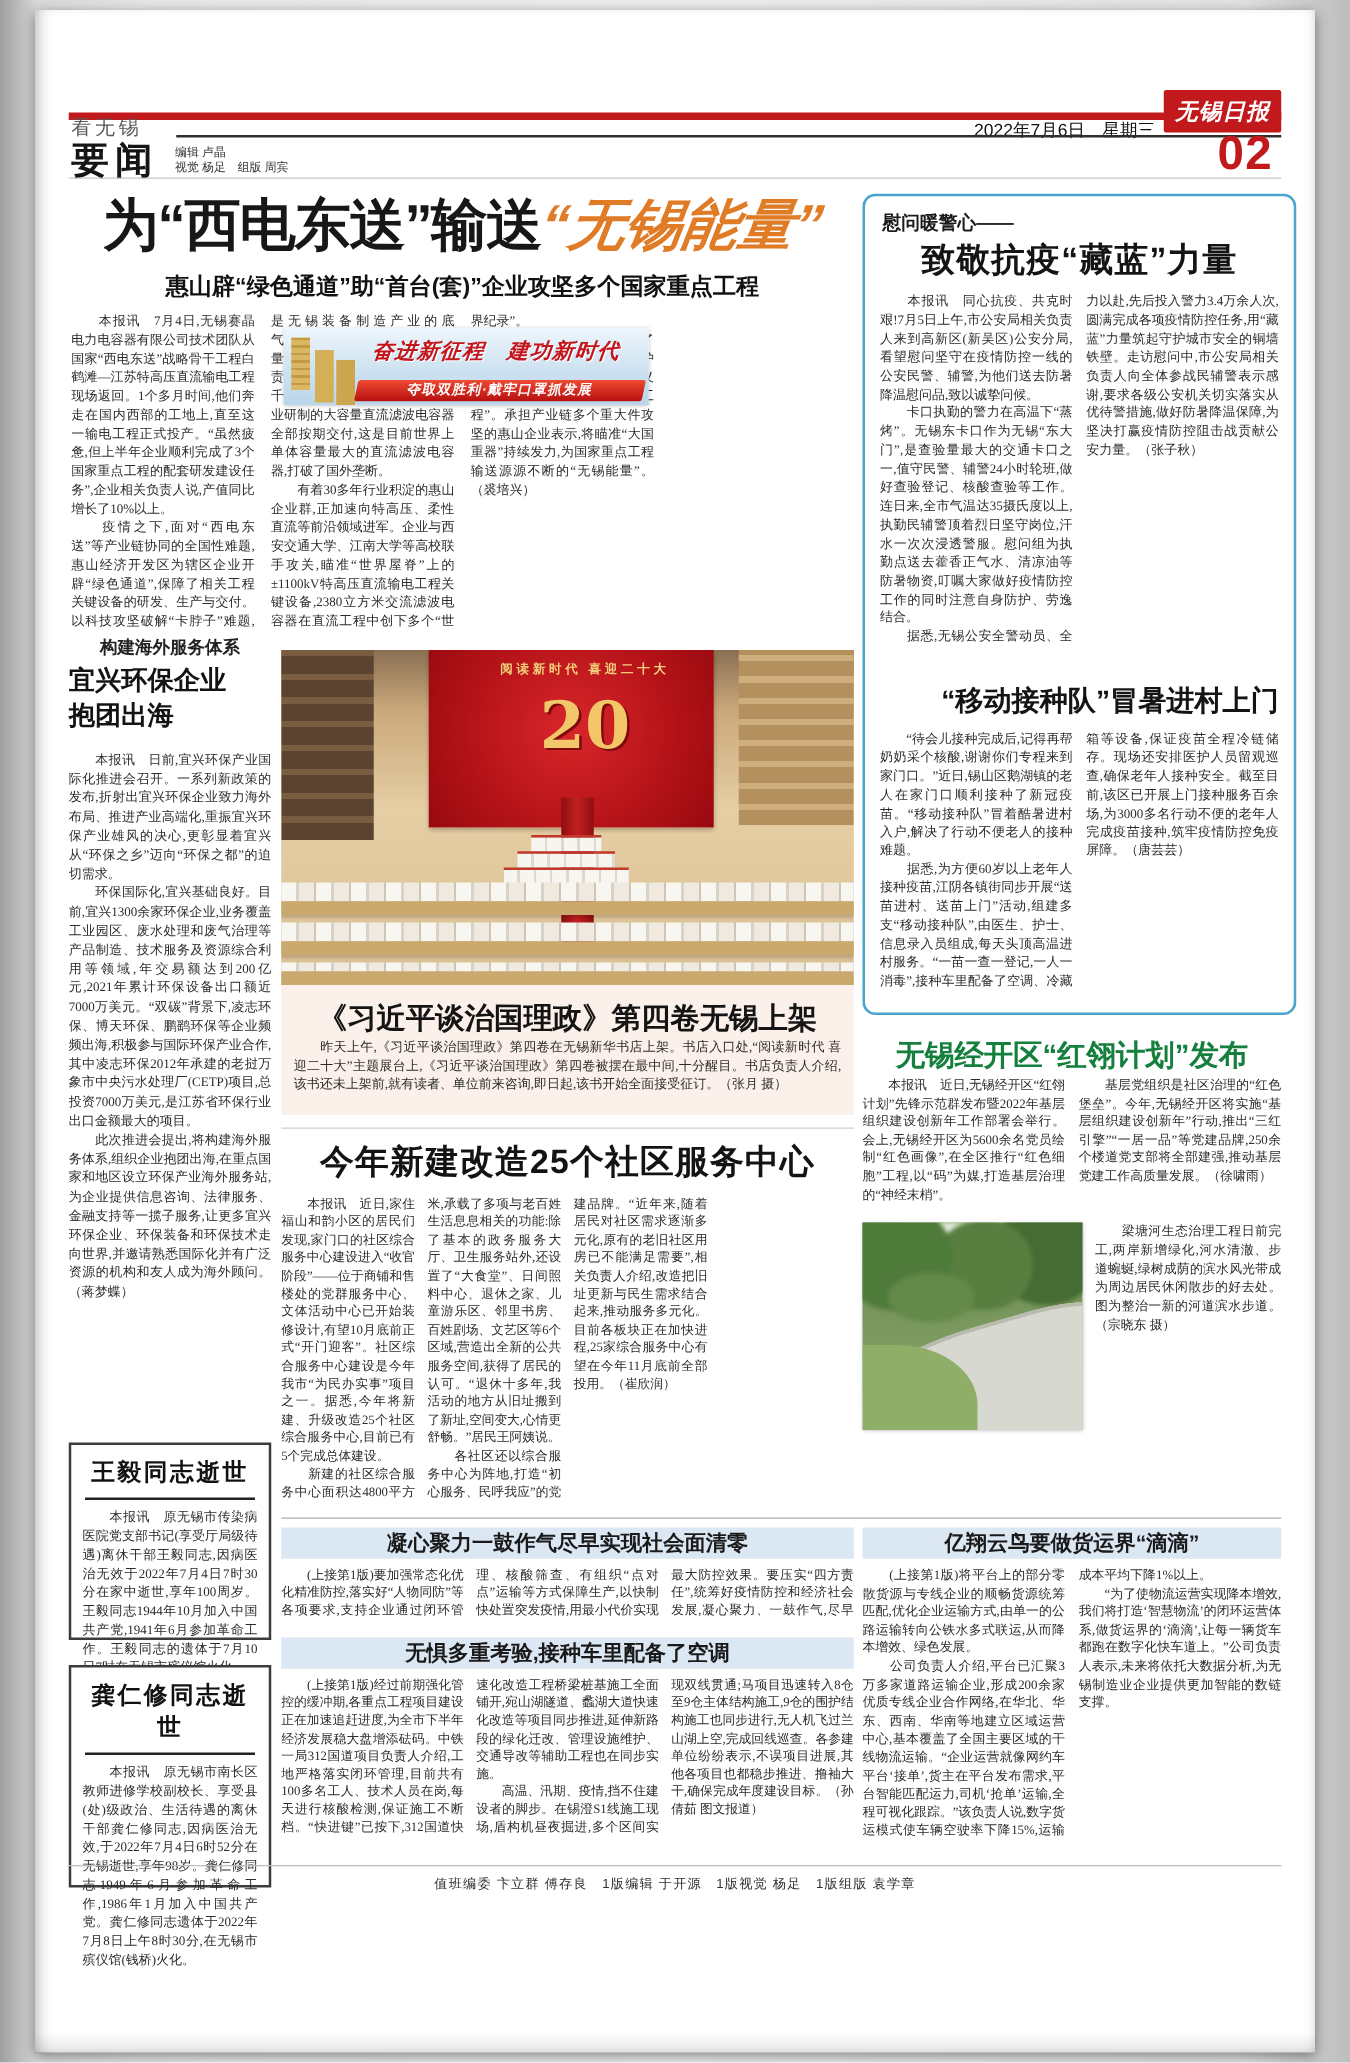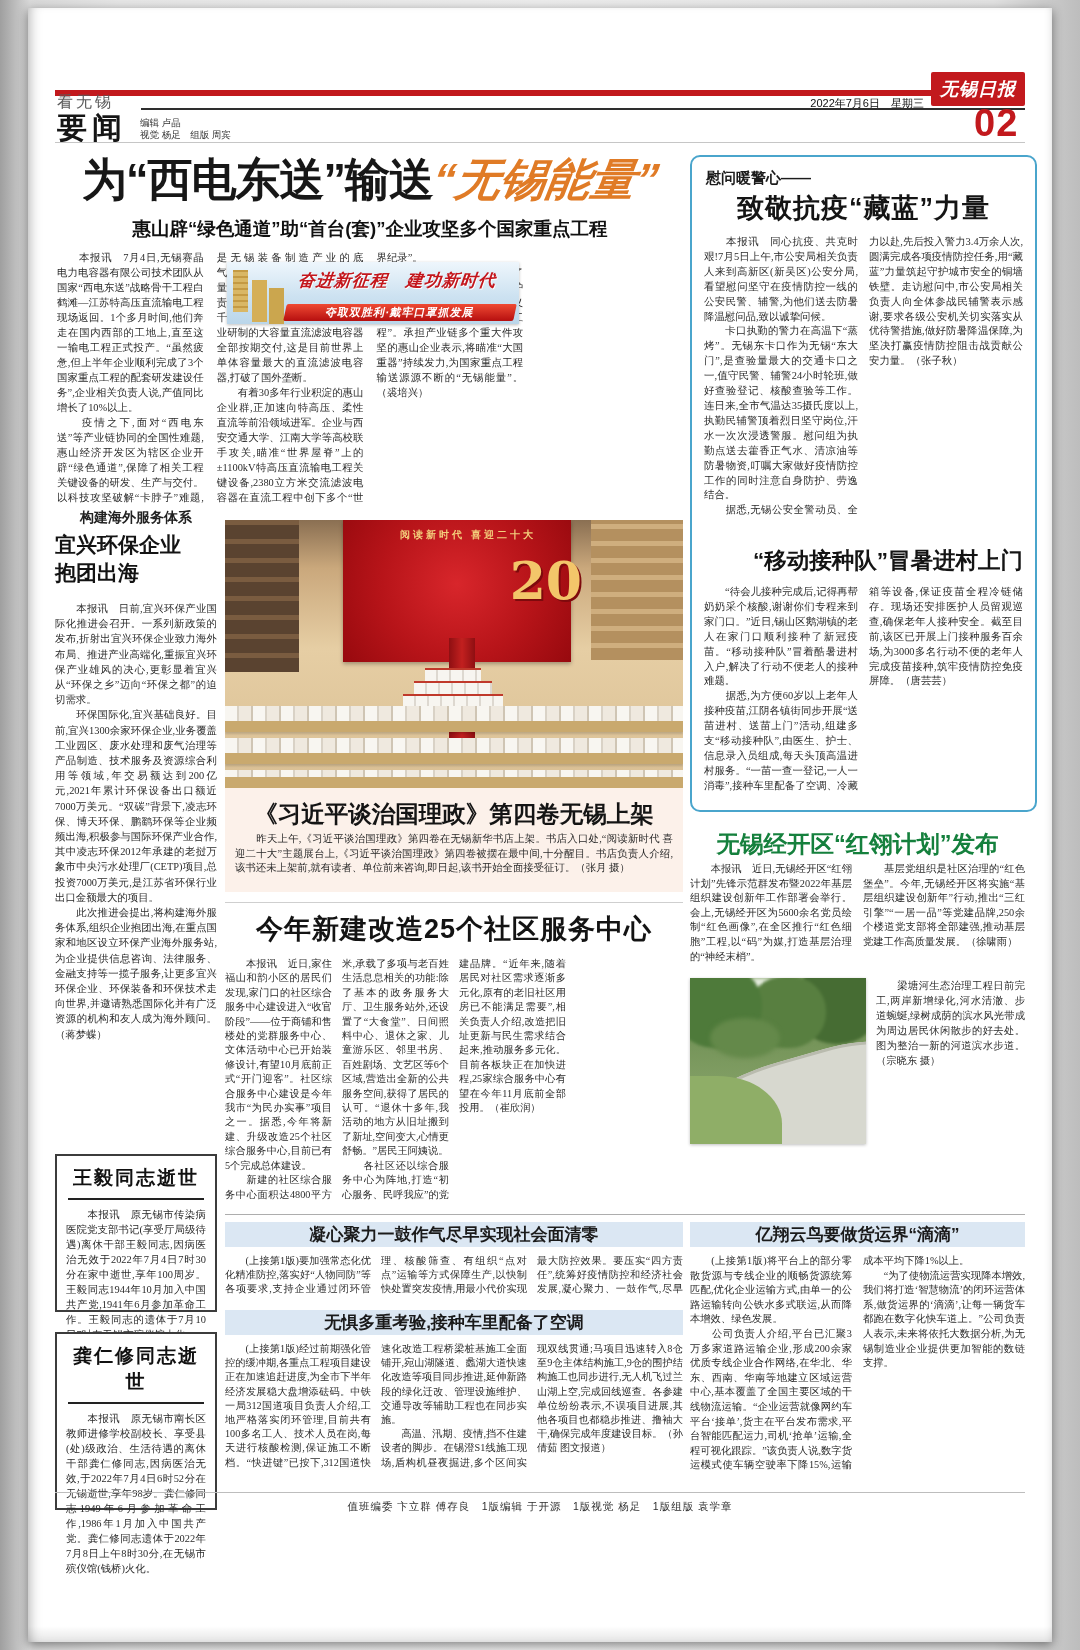--- a/index.html
+++ b/index.html
@@ -20,21 +20,21 @@
     background:linear-gradient(180deg,rgba(0,0,0,0),rgba(0,0,0,.10)); pointer-events:none;}
   .abs { position:absolute; }
   .jt { text-align:justify; text-justify:inter-ideograph; white-space:pre-line; color:#2b2b2b; }
   .cols { column-fill:auto; overflow:hidden; }
 
   
   .red-bar { left:27px; top:82px; width:970px; height:6px; background:#c2191d; }
   .masthead { left:903px; top:64px; width:94px; height:34px; background:#c2191d; color:#fff;
     font-family:"DejaVu Serif", serif; font-style:italic; font-weight:bold; font-size:18px;
     display:flex; align-items:center; justify-content:center; letter-spacing:1px; border-radius:2px;}
-  .date-line { left:700px; top:88px; width:196px; font-size:11px; color:#111; text-align:right; }
+  .date-line { left:700px; top:88px; width:196px; font-size:14px; color:#111; text-align:right; }
   .thin-line { left:113px; top:100px; width:884px; height:2px; background:#2e2e2e; }
   .sec-name { left:29px; top:84px; font-size:16px; color:#5a5a5a; letter-spacing:3px; }
   .page-label { left:29px; top:100px; font-size:30px; font-weight:bold; color:#151515; letter-spacing:5px; }
   .ed-credits { left:112px; top:109px; font-size:9.5px; line-height:12px; color:#333; }
   .page-num { left:946px; top:94px; font-size:38px; font-weight:bold; color:#c2191d; letter-spacing:1px;}
   .gray-rule { left:27px; top:134px; width:970px; height:1px; background:#c6c6c6; }
 
   
   .main-art { left:27px; top:140px; width:630px; height:368px; }
   .main-h { left:0; top:2px; width:100%; text-align:center; font-size:45px; font-weight:bold;
@@ -89,21 +89,21 @@
     background:linear-gradient(180deg,#8a6f52 0%,#caa87c 18%,#e6cea4 48%,#d9bf94 100%);}
   .p1-shelf-l { left:0; top:0; width:74px; height:152px;
     background:repeating-linear-gradient(0deg,#5a4330 0 14px,#7a5c40 14px 19px);}
   .p1-shelf-r { right:0; top:0; width:92px; height:140px;
     background:repeating-linear-gradient(0deg,#b4905f 0 12px,#cfae7e 12px 17px);}
   .p1-wall { left:118px; top:0; width:228px; height:142px;
     background:radial-gradient(circle at 50% 45%,#d8262b 0%,#b71419 55%,#97090e 100%);
     box-shadow:0 2px 4px rgba(0,0,0,.3);padding-left:11px;}
   .p1-banner-txt { width:100%; top:8px; text-align:center; color:#f3cf7c; font-size:10px;
     letter-spacing:3px; font-weight:bold;}
-  .p1-num { width:100%; top:30px; text-align:right; font-size:52px; font-weight:bold; color:#f3c66a;
+  .p1-num { width:100%; top:30px; text-align:center; font-size:52px; font-weight:bold; color:#f3c66a;
     text-shadow:2px 2px 0 #7e0a0d; font-family:"DejaVu Serif", serif;}
   .p1-pillar { left:224px; top:118px; width:26px; height:126px;
     background:linear-gradient(90deg,#8e0f12,#c2201f 50%,#8e0f12);}
   .p1-stack { left:168px; top:148px; width:120px; }
   .p1-stack div { margin:0 auto; height:13px; border-top:2px solid #c0392b;
     background:repeating-linear-gradient(90deg,#f7f5f0 0 11px,#ddd8d0 11px 13px);}
   .book-row { left:0; width:458px; height:15px;
     background:repeating-linear-gradient(90deg,#f8f6f1 0 12px,#d9d2c6 12px 14px,#efe9df 14px 26px,#cfc5b4 26px 28px);}
   .table-band { left:0; width:458px; height:11px; background:#c9a96e; box-shadow:0 2px 2px rgba(0,0,0,.15);}
   .book-head { left:0; top:278px; width:458px; text-align:center; font-size:23.5px; font-weight:bold; color:#141414;}

